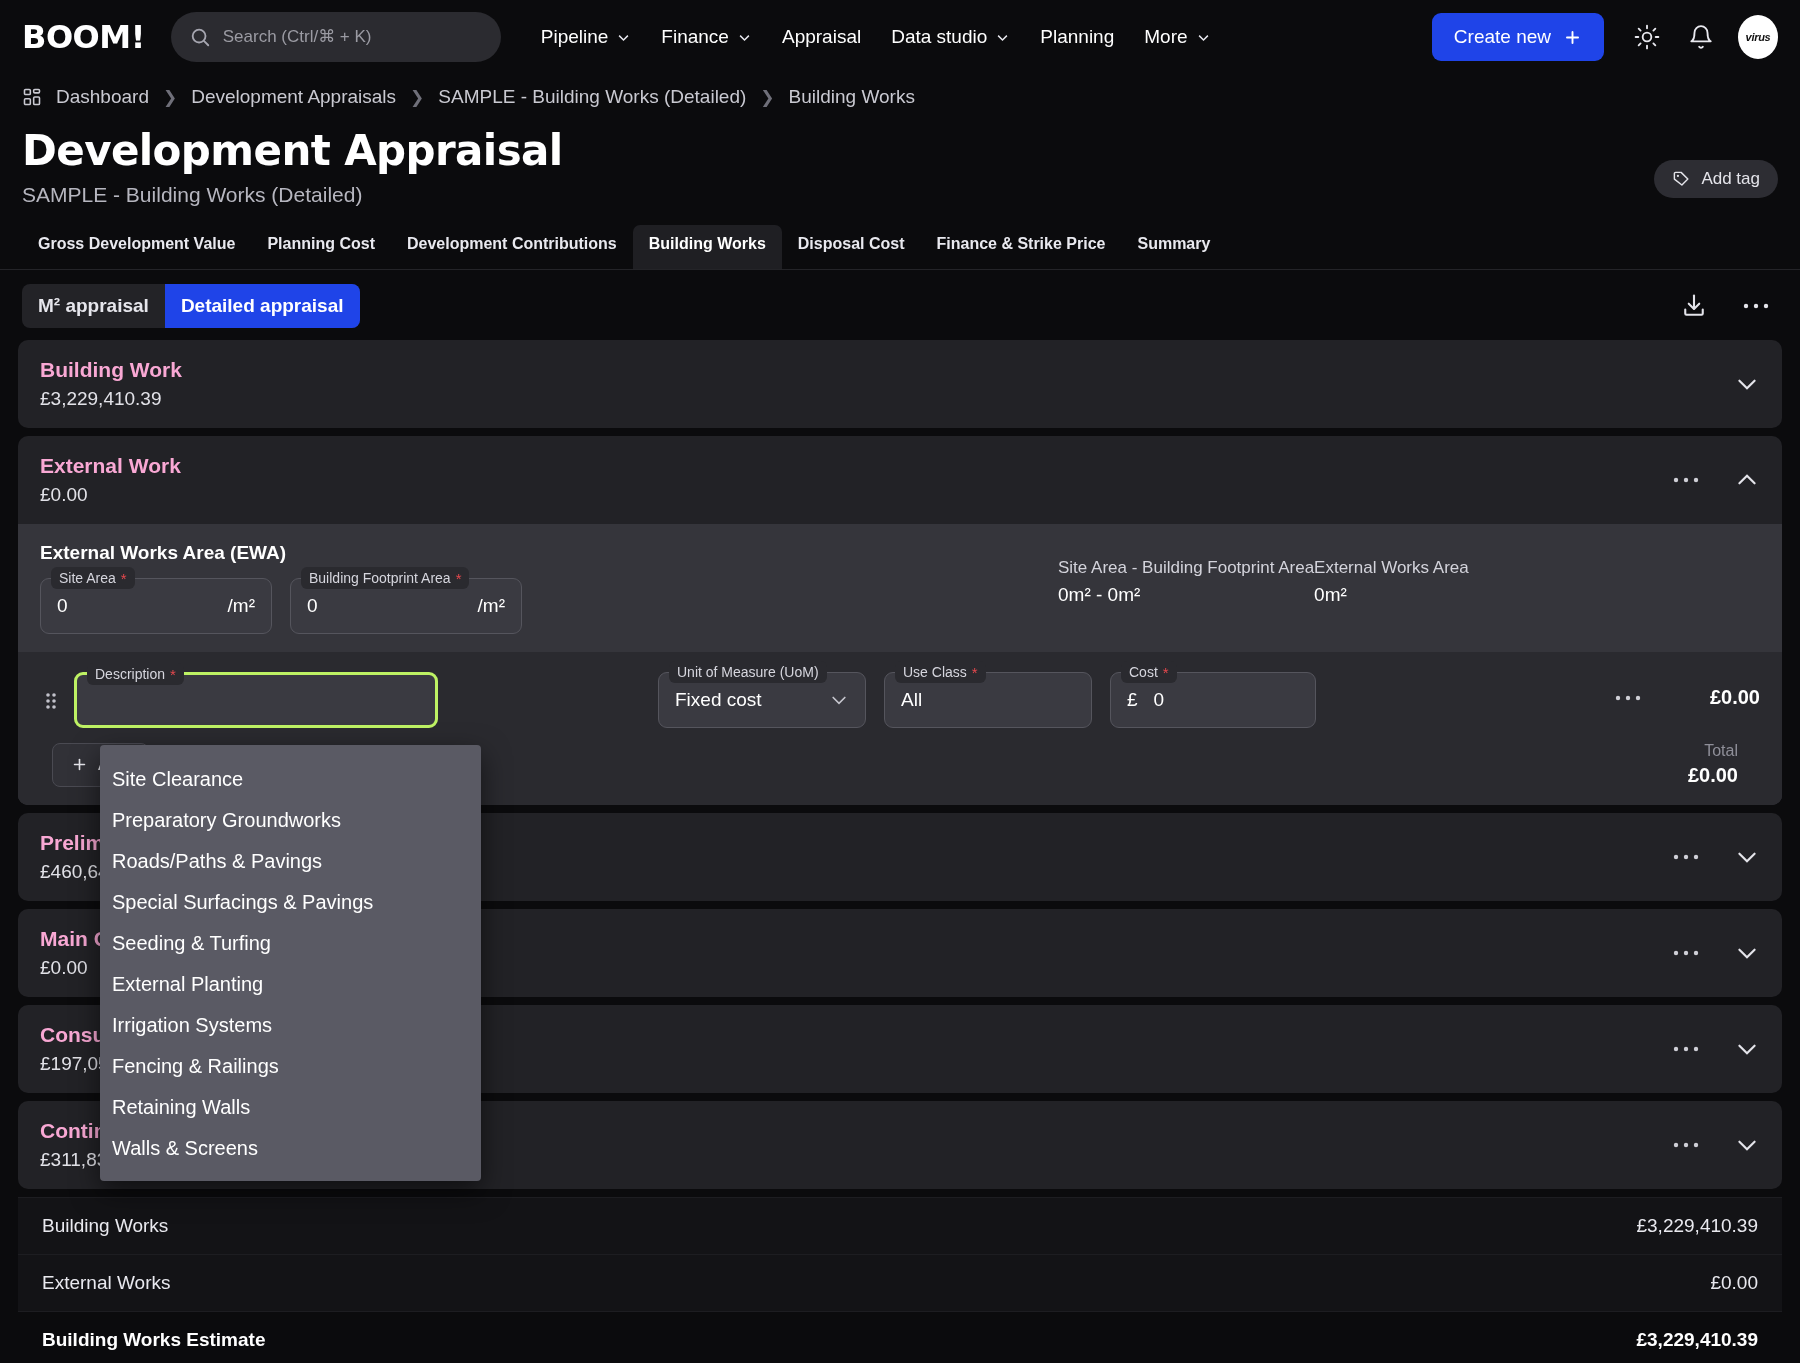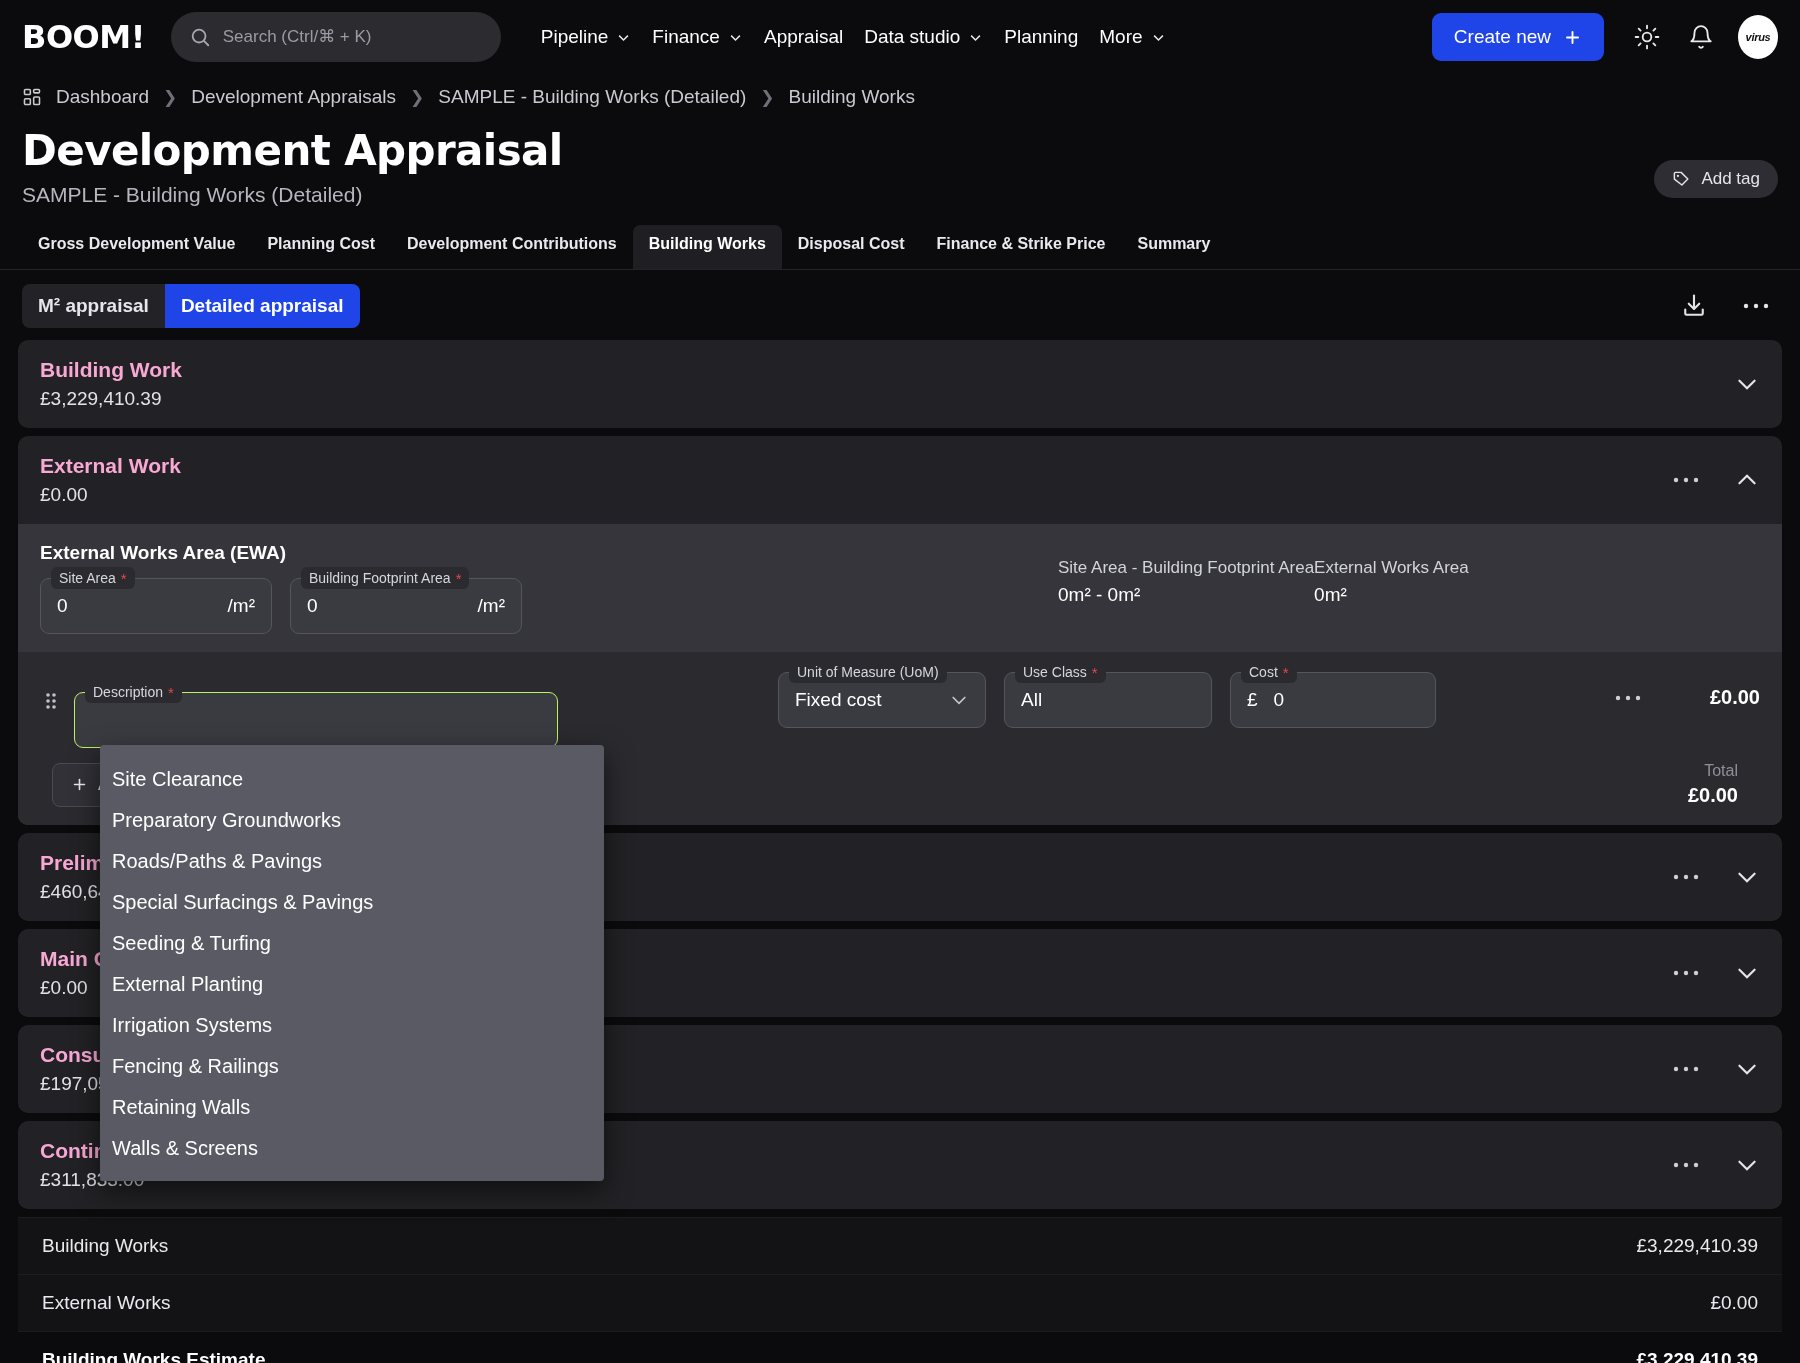--- a/index.html
+++ b/index.html
@@ -37,21 +37,21 @@
     gap: 12px;
     margin-right: 40px;
   }
   .searchbox input {
     background: transparent; border: none; outline: none;
     color: #d8d8de; font-size: 17px;
     font-family: "Liberation Sans", sans-serif;
     width: 100%;
   }
   .searchbox input::placeholder { color: #9b9ba3; }
-  .navlinks { display: flex; align-items: center; gap: 21px; }
+  .navlinks { display: flex; align-items: center; gap: 30px; }
   .navlink {
     display: flex; align-items: center; gap: 8px;
     font-size: 19px; color: #ffffff; cursor: pointer;
     white-space: nowrap;
   }
   .nav-spacer { flex: 1; }
   .create-btn {
     background: #1f44e8;
     color: #fff;
     border: none;
@@ -195,21 +195,21 @@
     border: 1px solid #55555d;
     border-radius: 9px;
     height: 56px;
     display: flex; align-items: center;
     padding: 0 16px;
   }
   .field.w1 { width: 232px; }
   .field.w-uom { width: 208px; }
   .field.w-uc { width: 208px; }
   .field.w-cost { width: 206px; }
-  .field.w-desc { width: 484px; border: 1px solid #bef264; background: #3a3a41; margin-top: 20px; }
+  .field.w-desc { width: 364px; border: 3px solid #bef264; background: #3a3a41; }
   .flabel {
     position: absolute;
     top: -12px; left: 10px;
     background: #2a2a2f;
     border-radius: 6px;
     font-size: 14px; color: #d6d6de;
     padding: 3px 8px;
     display: flex; align-items: flex-end; gap: 5px;
     white-space: nowrap;
   }
@@ -260,21 +260,21 @@
   .total-block {
     margin-left: auto; text-align: right; padding-right: 22px;
   }
   .total-label { font-size: 16px; color: #8f8f99; }
   .total-val { font-size: 20px; font-weight: 700; color: #fff; margin-top: 4px; }
 
   
   .dropdown {
     position: absolute;
     left: 100px; top: 745px;
-    width: 504px;
+    width: 381px;
     background: #5a5a64;
     border-radius: 4px;
     box-shadow: 0 10px 28px rgba(0,0,0,.55);
     padding: 14px 0 12px 0;
     z-index: 60;
     overflow: hidden;
   }
   .dd-item {
     font-size: 20px; color: #ffffff;
     padding: 9px 12px 9px 12px;

